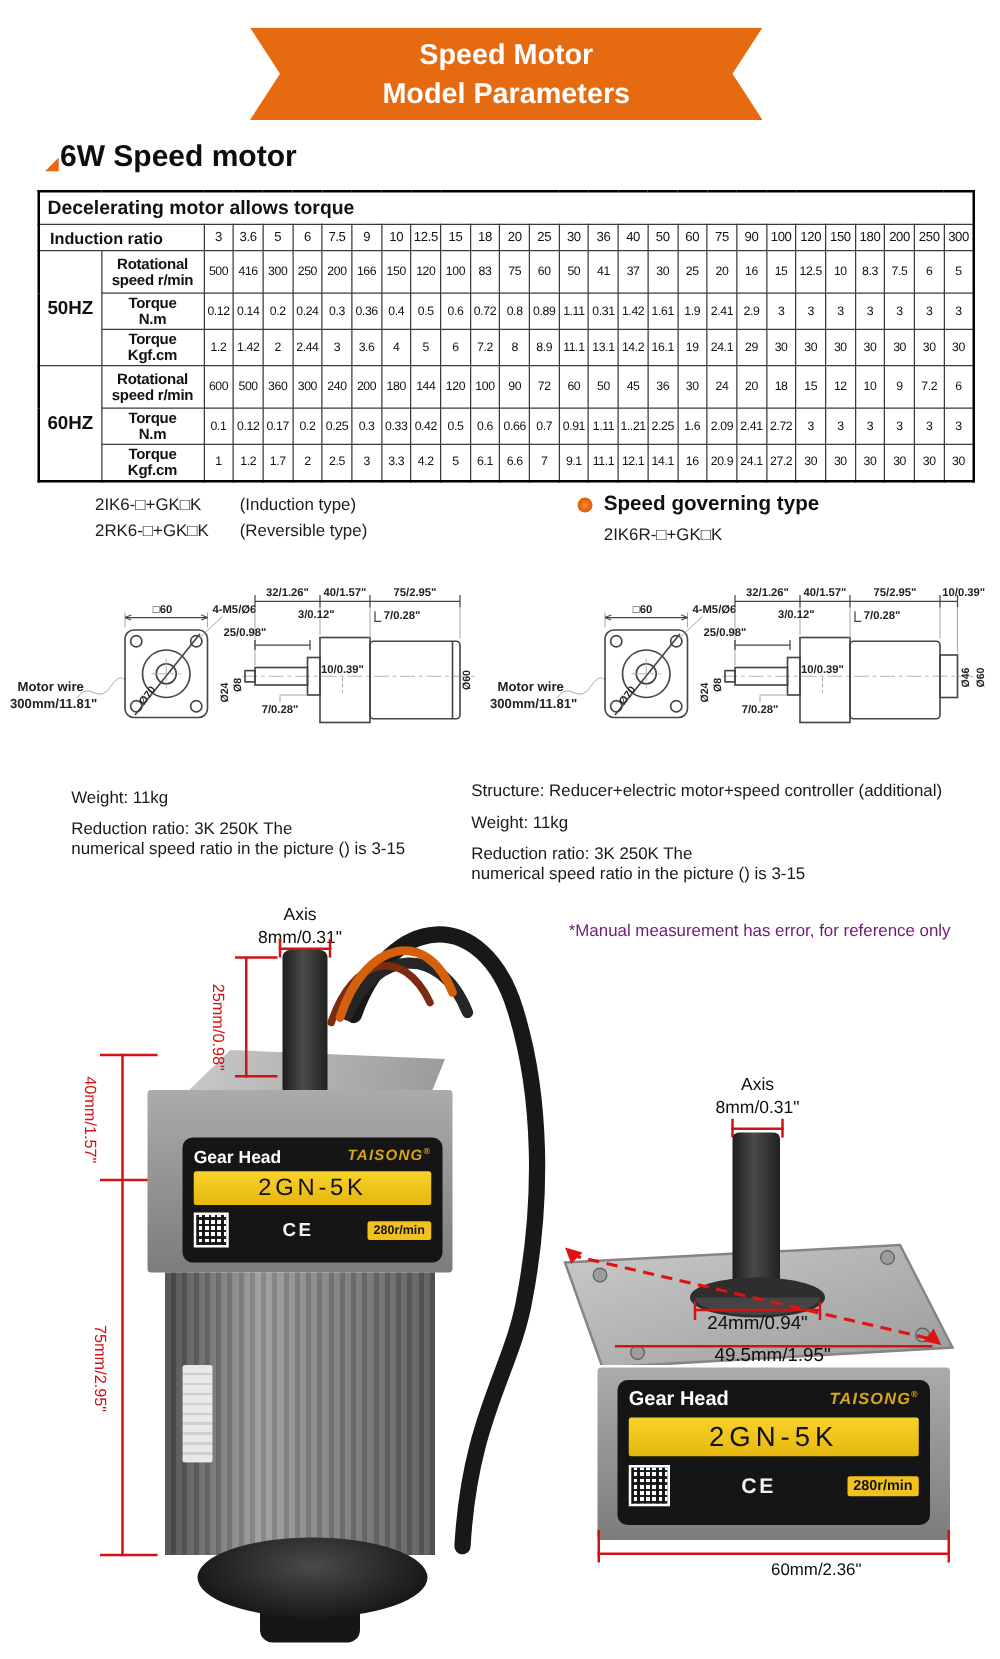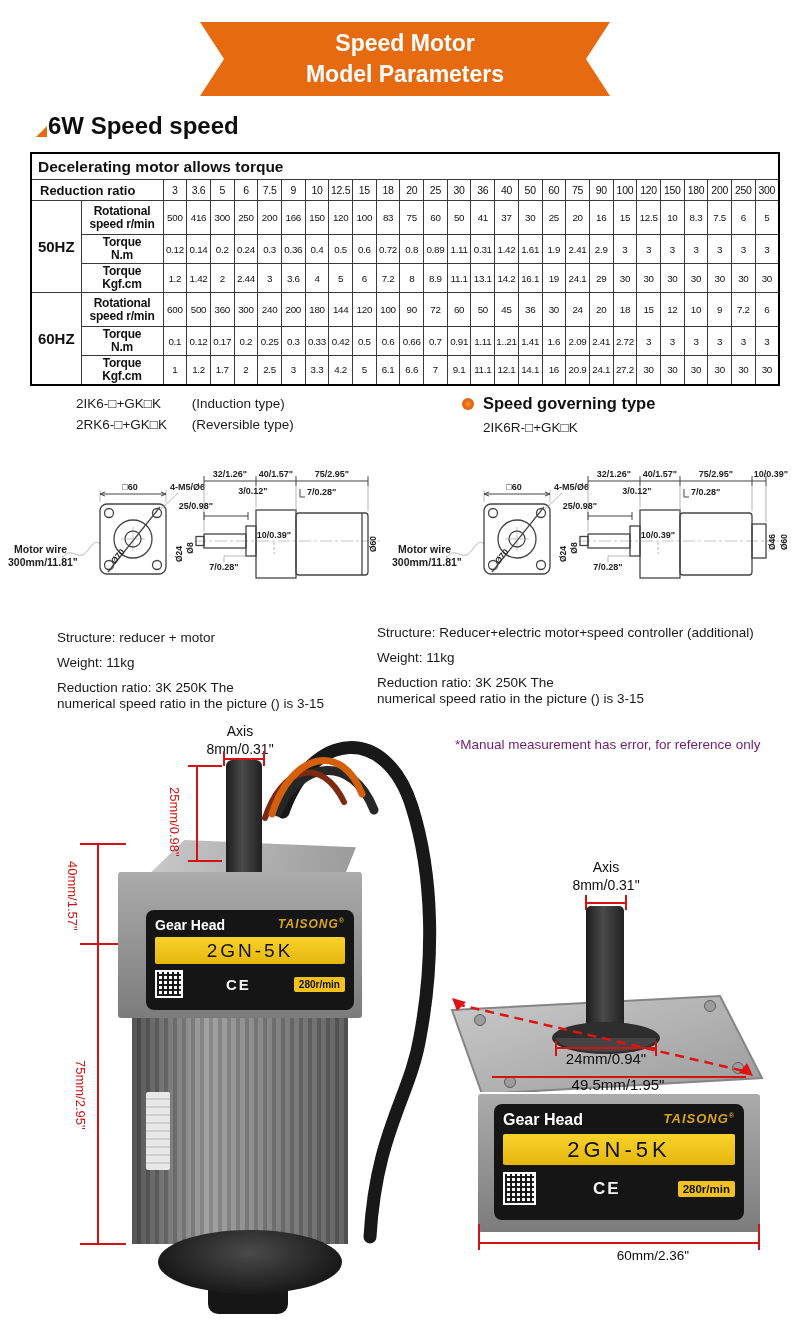--- a/index.html
+++ b/index.html
@@ -90,34 +90,34 @@
 </head>
 <body>
 
 <div class="abs banner">
   <div>Speed Motor</div>
   <div>Model Parameters</div>
 </div>
 
 <div class="abs title-row">
   <span class="title-accent"></span>
-  <h1 class="page-title">6W Speed speed</h1>
+  <h1 class="page-title">6W Speed motor</h1>
 </div>
 
 <table class="spec-table">
   <colgroup>
       <col style="width:50px">
       <col style="width:82px">
     </colgroup>
   <tbody>
       <tr class="cap-row">
     <td colspan="28">Decelerating motor allows torque</td>
   </tr>
   <tr class="ratio-row">
-    <td colspan="2" class="ratio-label">Reduction ratio</td>
+    <td colspan="2" class="ratio-label">Induction ratio</td>
   <td>3</td>
         <td>3.6</td>
         <td>5</td>
         <td>6</td>
         <td>7.5</td>
         <td>9</td>
         <td>10</td>
         <td>12.5</td>
         <td>15</td>
         <td>18</td>
@@ -266,21 +266,21 @@
         <td>0.3</td>
         <td>0.33</td>
         <td>0.42</td>
         <td>0.5</td>
         <td>0.6</td>
         <td>0.66</td>
         <td>0.7</td>
         <td>0.91</td>
         <td>1.11</td>
         <td>1..21</td>
-        <td>1.41</td>
+        <td>2.25</td>
         <td>1.6</td>
         <td>2.09</td>
         <td>2.41</td>
         <td>2.72</td>
         <td>3</td>
         <td>3</td>
         <td>3</td>
         <td>3</td>
         <td>3</td>
         <td>3</td>
@@ -458,21 +458,20 @@
   <text class="dw8" transform="rotate(-90 185 82)" x="185" y="82" text-anchor="middle">Ø8</text>
   <text class="dw" x="266" y="72" text-anchor="middle">10/0.39"</text>
   <line class="ext" x1="266" y1="76" x2="266" y2="88" stroke-dasharray="3 2"></line>
   <text class="dw" x="216" y="104" text-anchor="middle">7/0.28"</text>
   <path class="ext" d="M216,96 v-6 h22"></path>
   <text class="dw8" transform="rotate(-90 383 76)" x="383" y="76" text-anchor="middle">Ø46</text>
   <text class="dw8" transform="rotate(-90 395 76)" x="395" y="76" text-anchor="middle">Ø60</text>
 </svg>
 
 <div class="abs specs" style="left:57px;top:630px;width:300px">
-  <div class="line">Structure:  reducer + motor</div>
   <div class="line">Weight:  11kg</div>
   <div class="two">Reduction ratio:  3K 250K The</div>
   <div class="two">numerical speed ratio in the picture () is 3-15</div>
 </div>
 <div class="abs specs" style="left:377px;top:625px;width:420px">
   <div class="line">Structure:  Reducer+electric motor+speed controller (additional)</div>
   <div class="line">Weight:  11kg</div>
   <div class="two">Reduction ratio:  3K 250K The</div>
   <div class="two">numerical speed ratio in the picture () is 3-15</div>
 </div>

